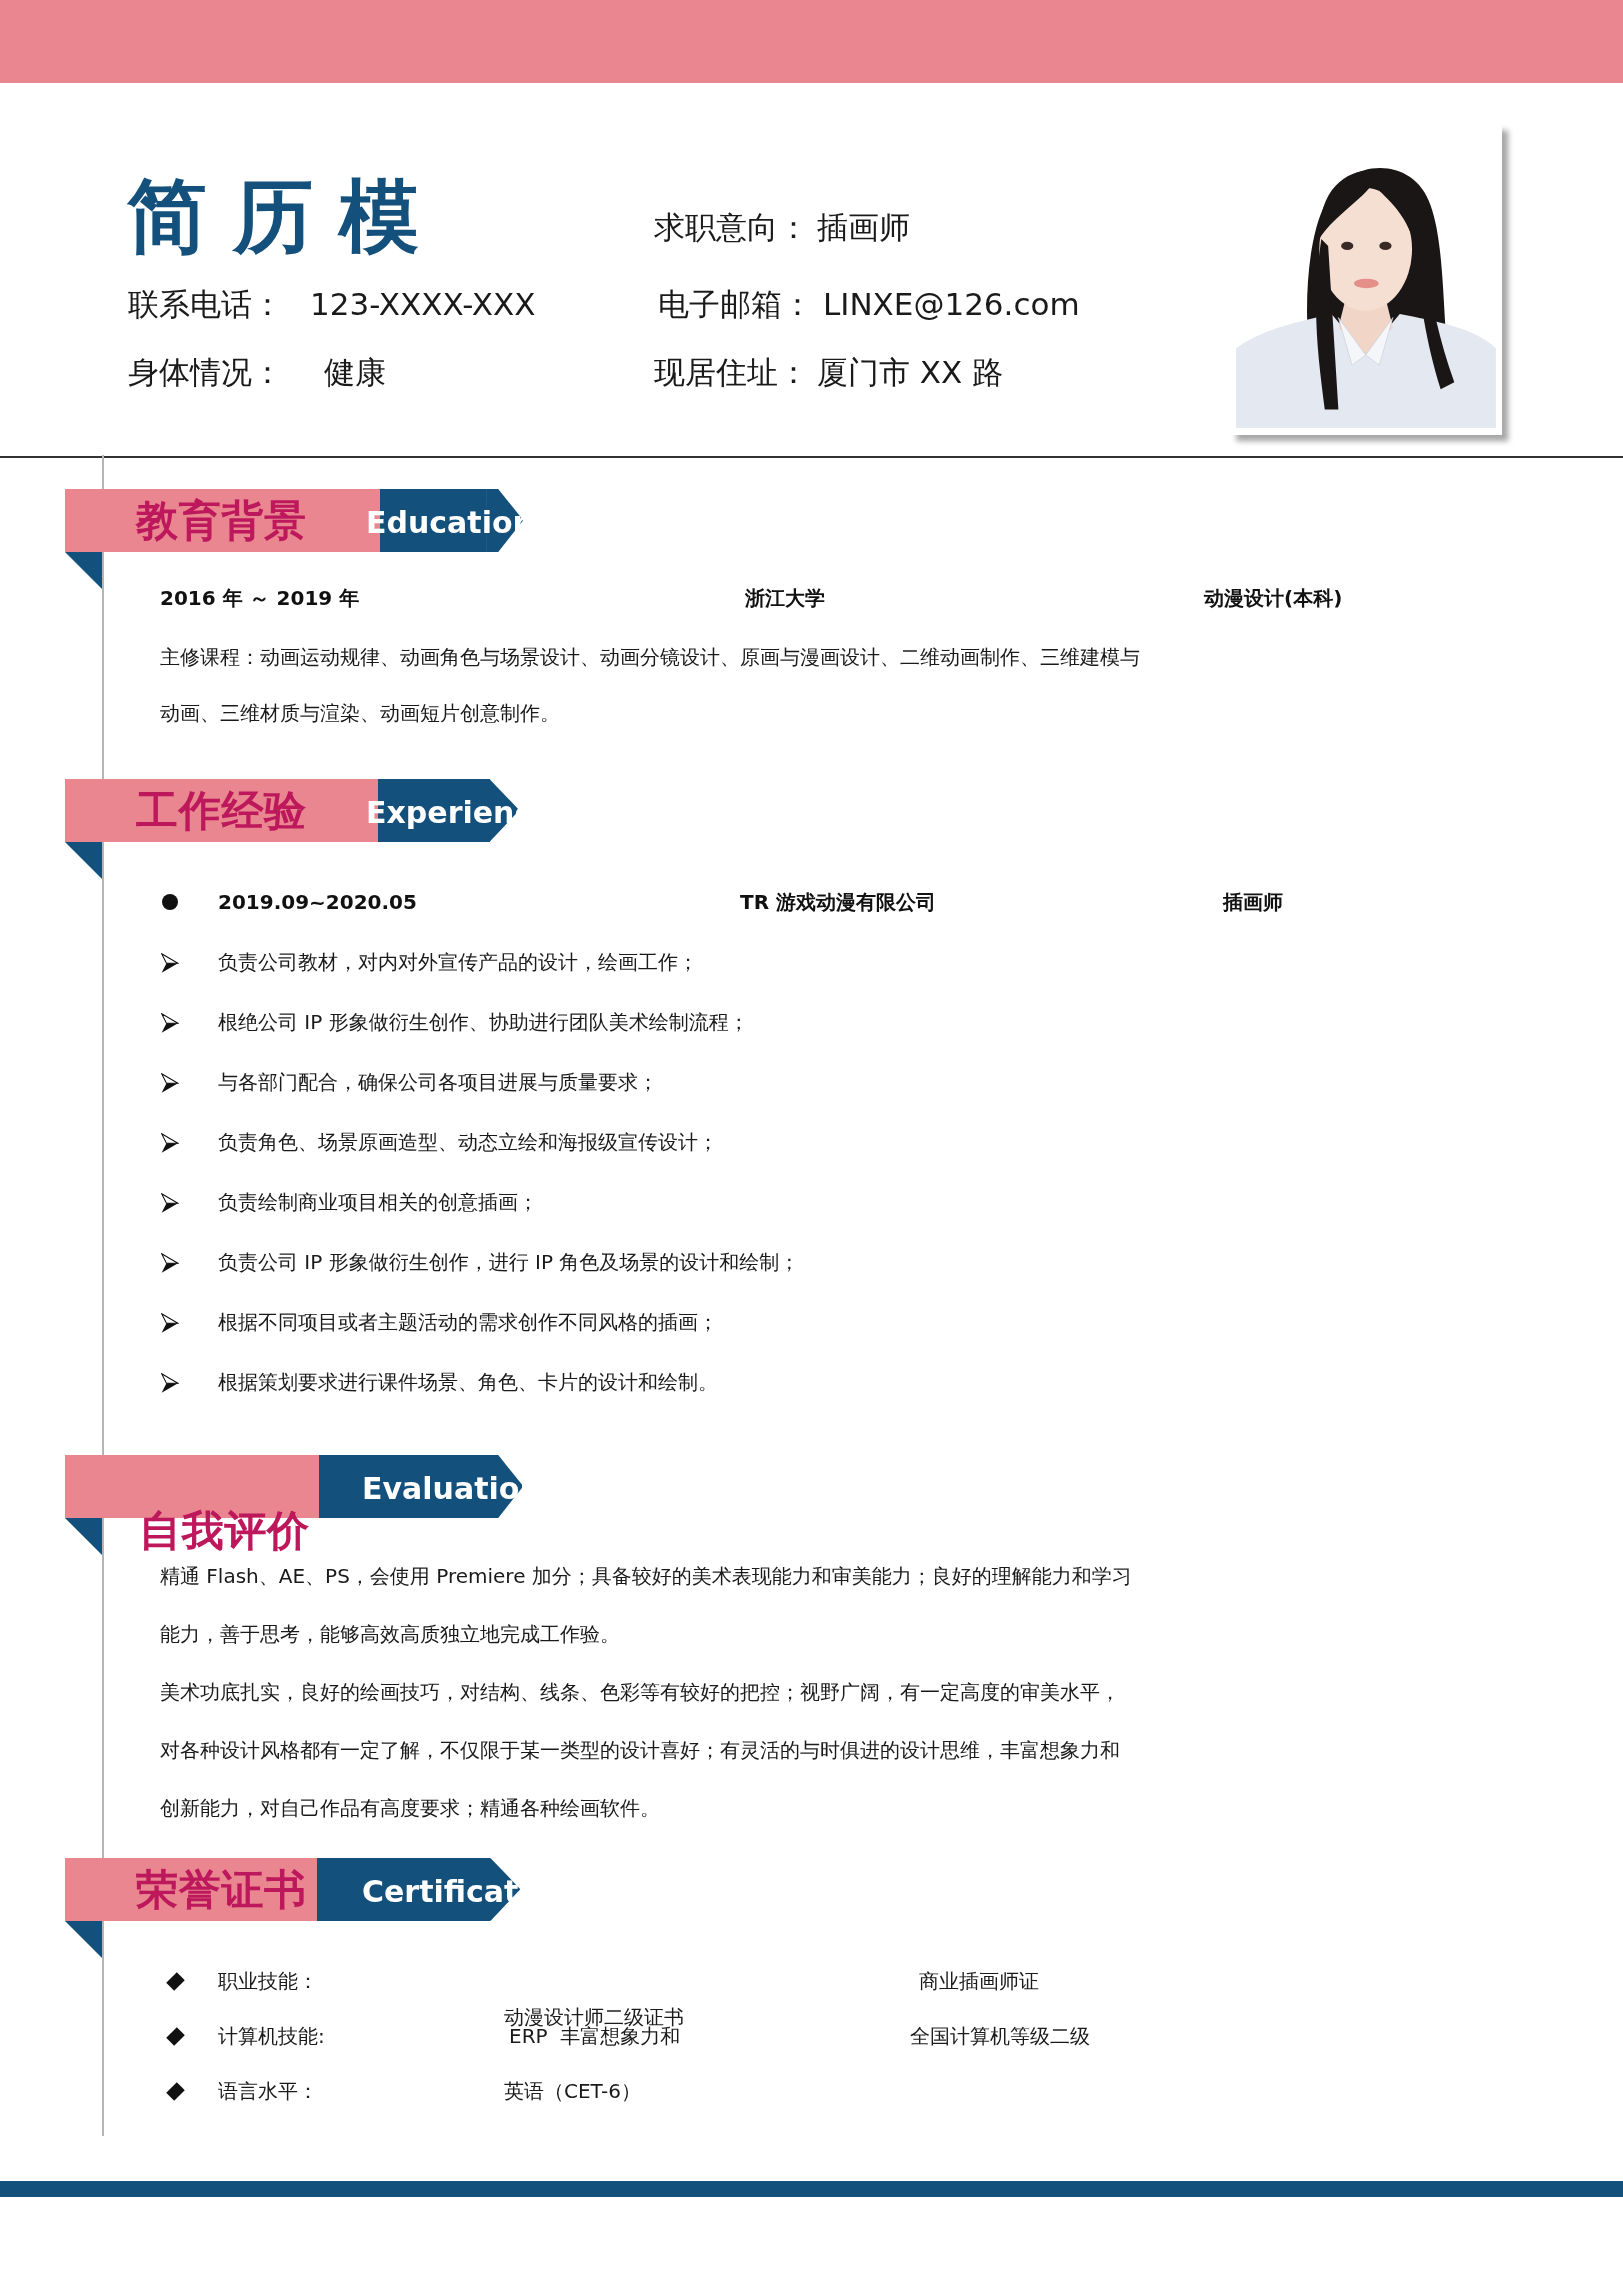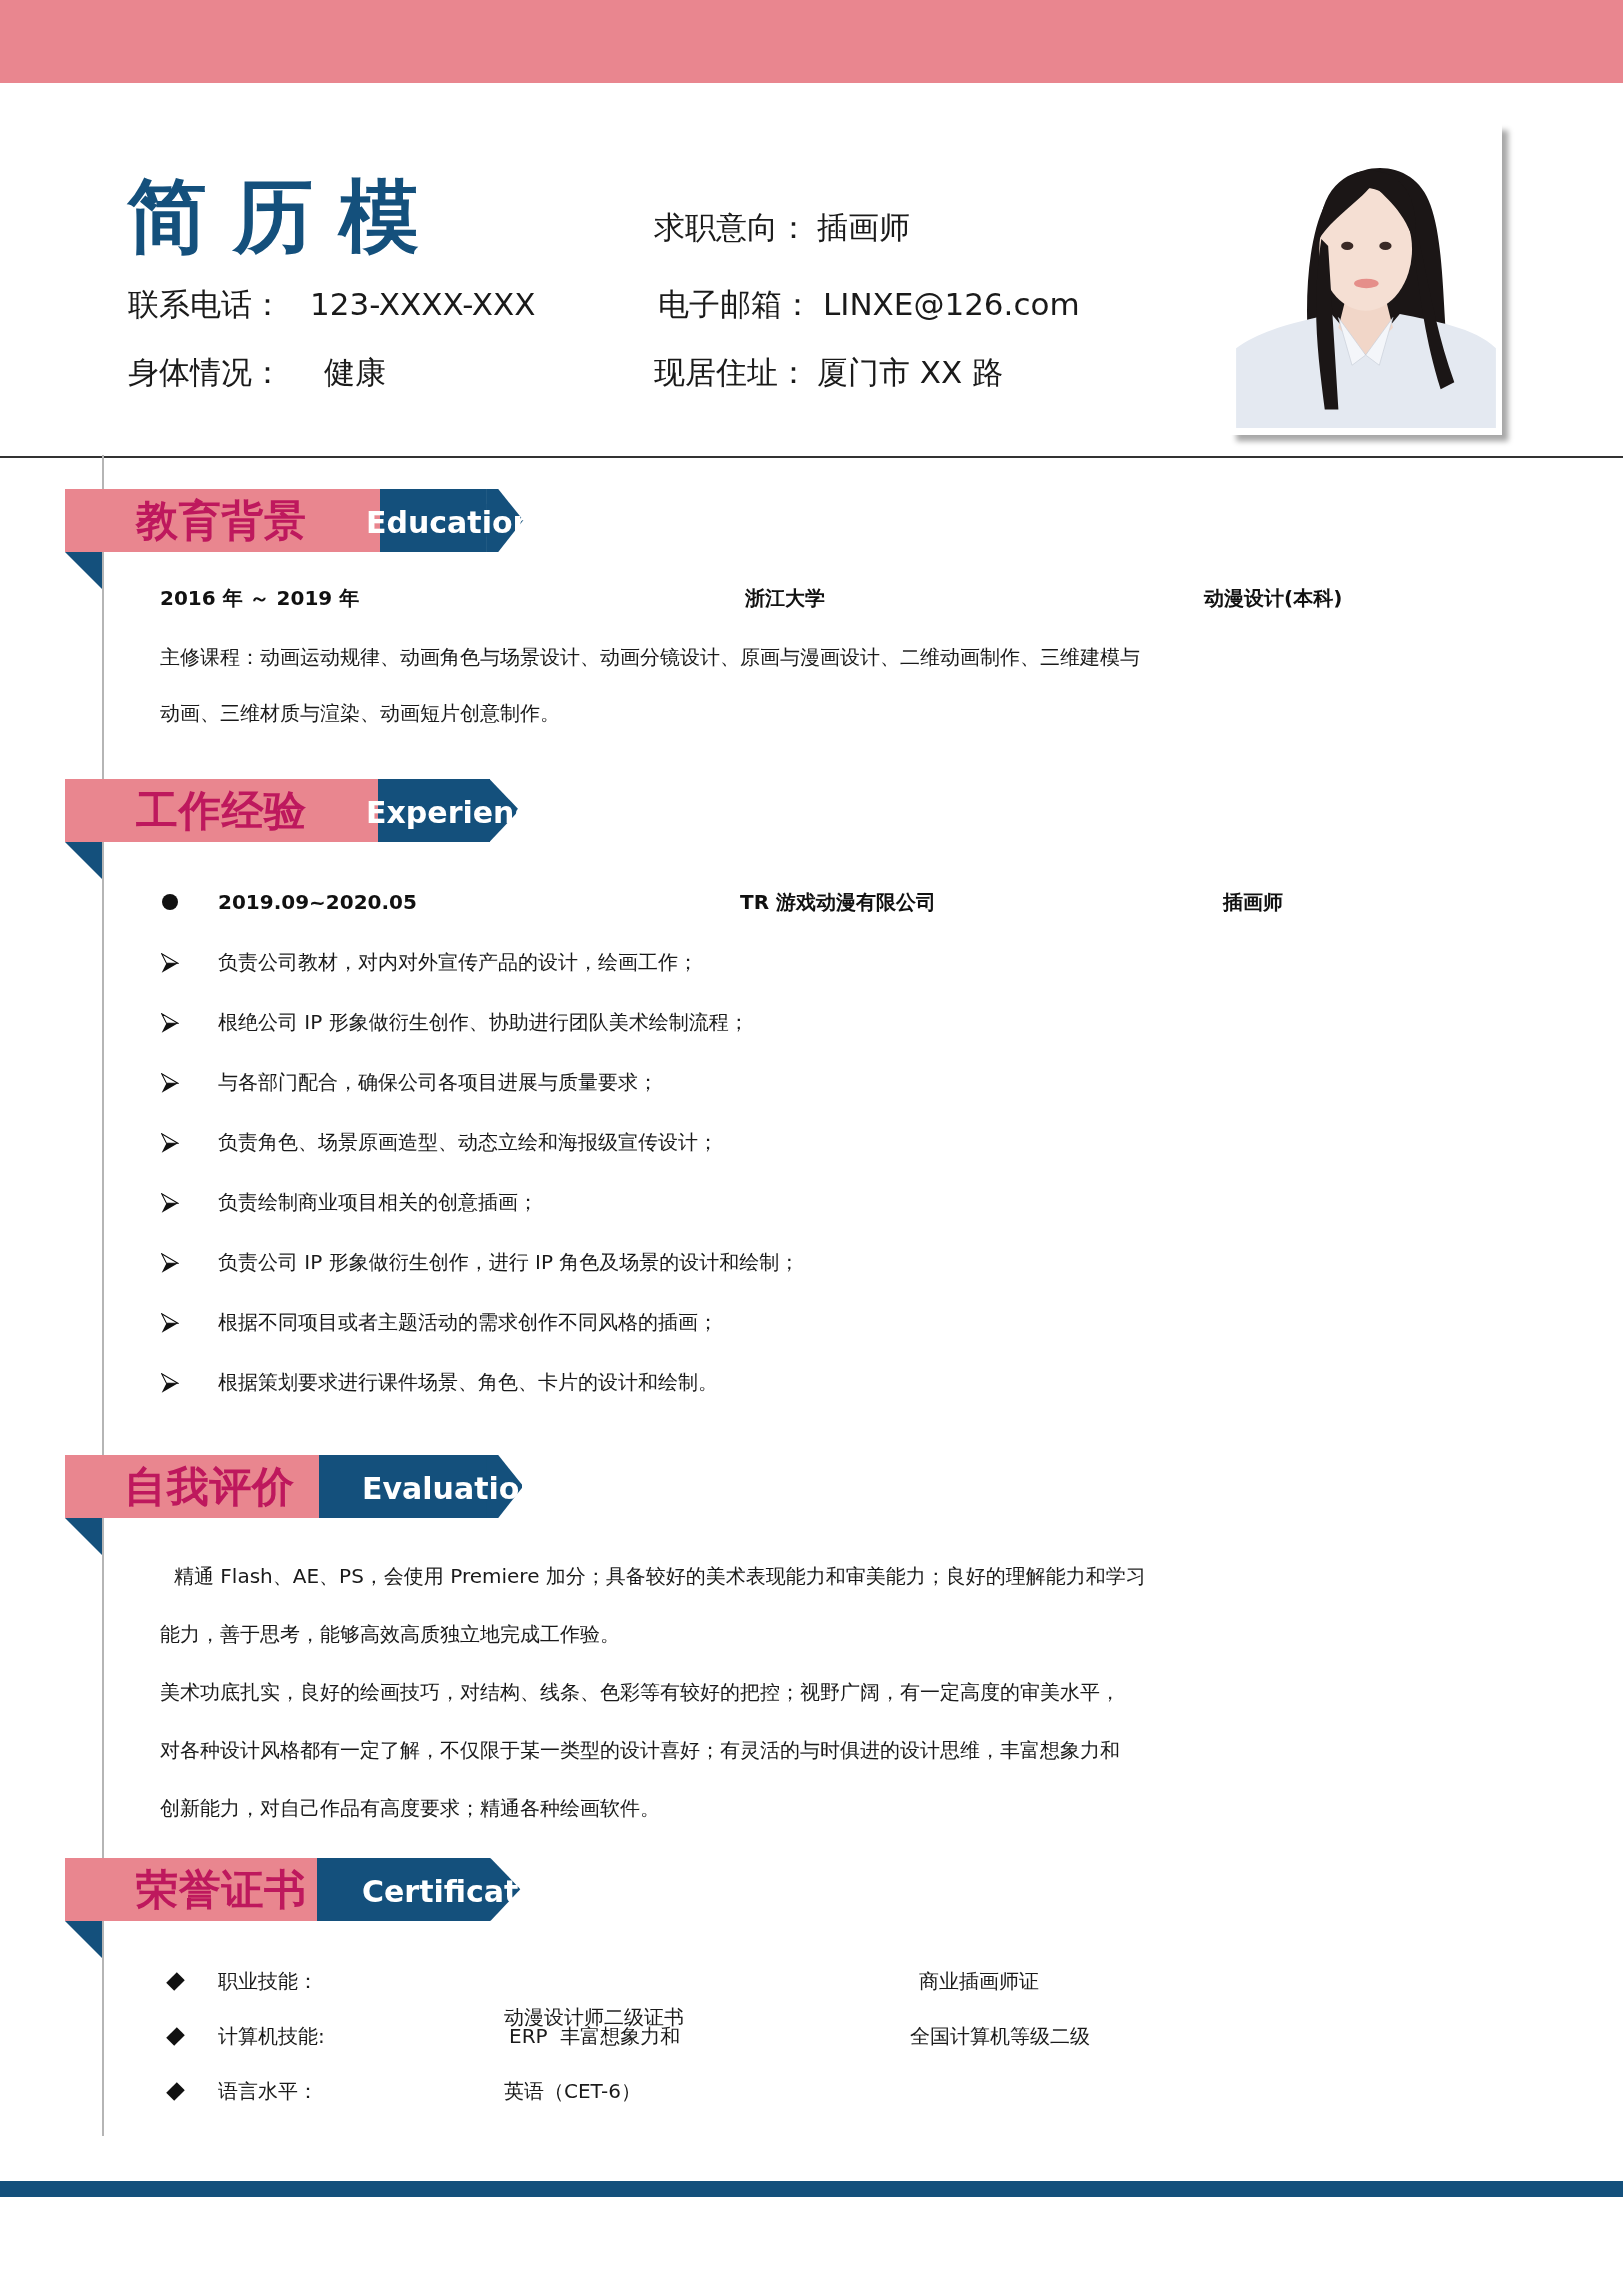--- a/index.html
+++ b/index.html
@@ -171,25 +171,25 @@
   </div>
 </div>
 
 <div class="banner" style="top:1455px;">
   <div class="pink" style="width:254px;"></div>
   <div class="blue" style="left:254px; width:168px;"></div>
   <svg class="abs" style="left:421px; top:0;" width="38" height="63" viewBox="0 0 56 93">
       <polygon points="0,0 18,0 55,46 18,93 0,93" fill="#14507C"></polygon>
     </svg>
   <div class="fold"></div>
-  <div class="cn" style="left:59px;">自我评价</div>
+  <div class="cn" style="left:74px;margin-top:44px;">自我评价</div>
   <div class="en" style="left:263px;">Evaluation</div>
 </div>
 
-<div class="row" style="left:174px; top:1556px;text-align:center;">精通 Flash、AE、PS，会使用 Premiere 加分；具备较好的美术表现能力和审美能力；良好的理解能力和学习</div>
+<div class="row" style="left:160px; top:1556px;text-align:center;">精通 Flash、AE、PS，会使用 Premiere 加分；具备较好的美术表现能力和审美能力；良好的理解能力和学习</div>
 <div class="row" style="left:160px; top:1614px;">能力，善于思考，能够高效高质独立地完成工作验。</div>
 <div class="row" style="left:160px; top:1672px;">美术功底扎实，良好的绘画技巧，对结构、线条、色彩等有较好的把控；视野广阔，有一定高度的审美水平，</div>
 <div class="row" style="left:160px; top:1730px;">对各种设计风格都有一定了解，不仅限于某一类型的设计喜好；有灵活的与时俱进的设计思维，丰富想象力和</div>
 <div class="row" style="left:160px; top:1788px;">创新能力，对自己作品有高度要求；精通各种绘画软件。</div>
 
 <div class="banner" style="top:1858px; left:65px;">
   <div class="pink" style="width:252px;"></div>
   <div class="blue" style="left:252px; width:173px;"></div>
   <svg class="abs" style="left:425px; top:0;" width="31" height="63" viewBox="0 0 46 93">
       <polygon points="0,0 1,0 45,46 1,93 0,93" fill="#14507C"></polygon>

